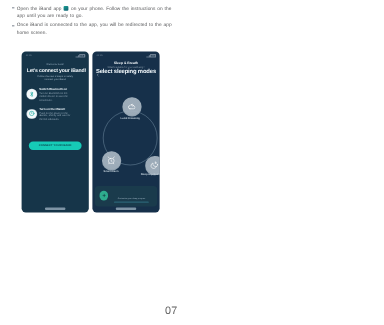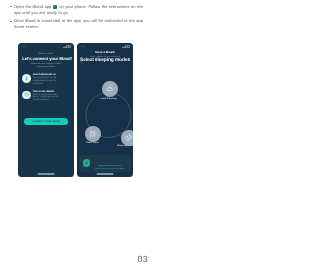--- a/index.html
+++ b/index.html
@@ -213,14 +213,14 @@
             <span>Customize your sleep program</span>
             <span class="cl2"></span>
           </span>
         </div>
       </div>
       <div class="homebar"></div>
     </div>
 
   </div>
 
-  <div class="page-num">03</div>
+  <div class="page-num">07</div>
 </div>
 
 </body></html>

